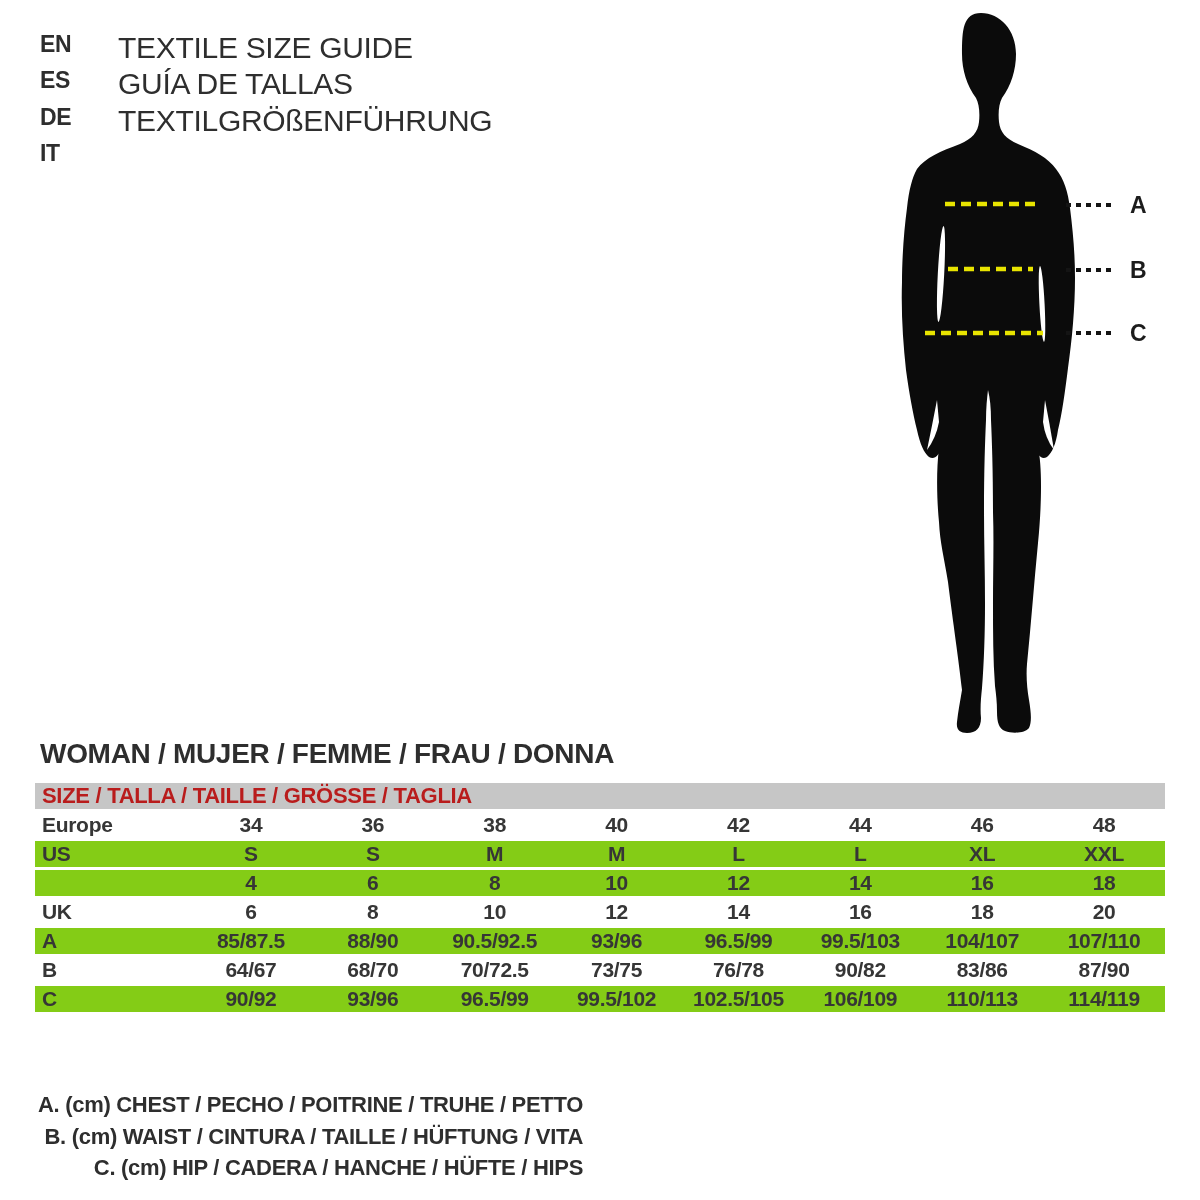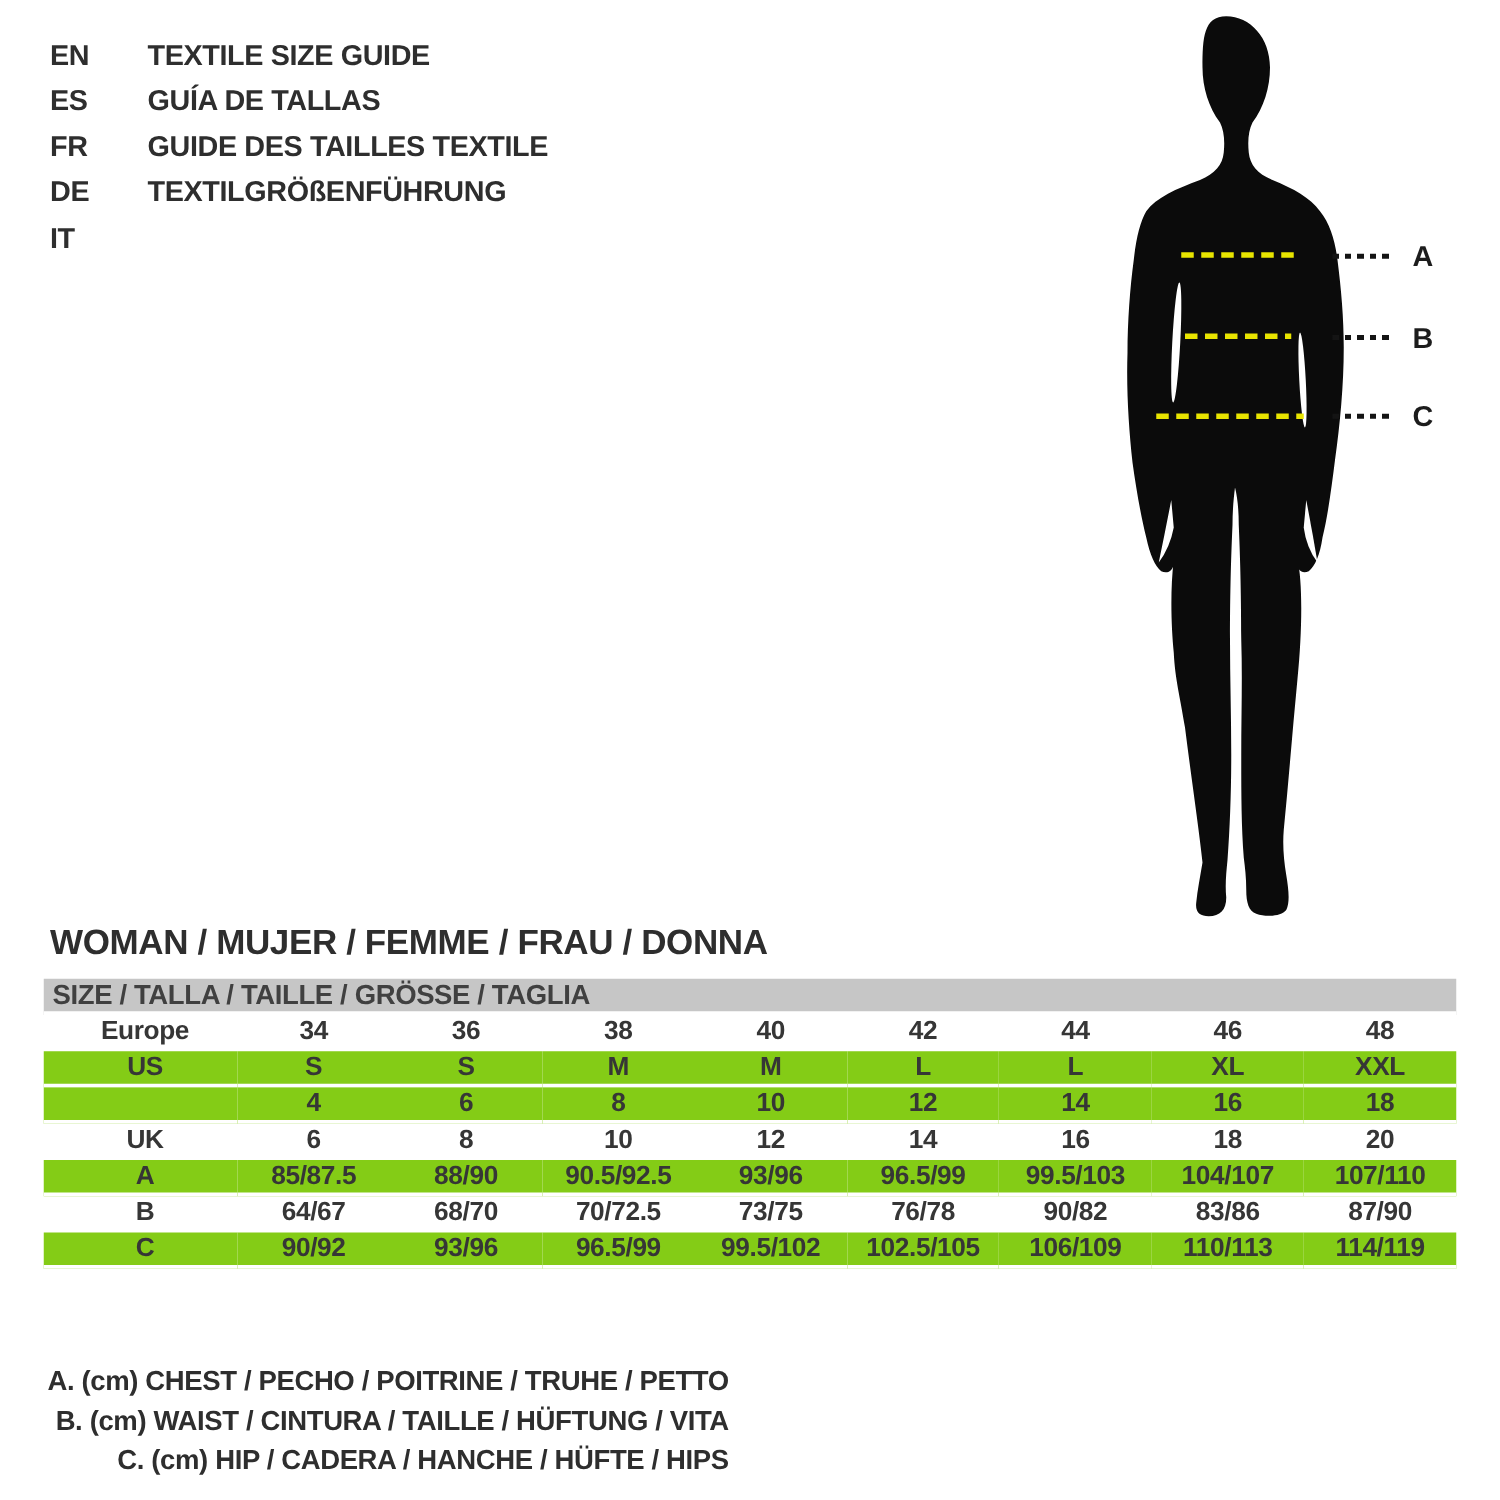--- a/index.html
+++ b/index.html
@@ -4,21 +4,21 @@
 <style>
   * { margin:0; padding:0; box-sizing:border-box; }
   html,body { width:1200px; height:1200px; background:#ffffff; overflow:hidden; }
   body { font-family:"Liberation Sans", sans-serif; color:#2e2e2e; position:relative; }
   .page { position:absolute; left:0; top:0; width:1200px; height:1200px; background:#fff; }
 
   
   .lang-block { position:absolute; left:40px; top:31px; }
   .lang-row { display:flex; height:36.4px; align-items:flex-start; }
   .lang-code { width:78px; font-size:23px; font-weight:bold; letter-spacing:-0.3px; }
-  .lang-label { font-size:23px; font-weight:bold; letter-spacing:-0.3px; white-space:nowrap; }
+  .lang-label { font-size:30px; font-weight:normal; letter-spacing:-0.3px; white-space:nowrap; }
 
   
   .silhouette { position:absolute; left:894px; top:12px; width:212px; height:722px; }
 
   
   .marker-line { position:absolute; left:1066px; width:48px; height:4px;
     background:repeating-linear-gradient(90deg,#141414 0 5px,transparent 5px 10px); }
   .m-a { top:203px; } .m-b { top:268px; } .m-c { top:331px; }
   .marker-label { position:absolute; left:1130px; font-size:23px; font-weight:bold; color:#1c1c1c; line-height:24px; }
   .l-a { top:193px; } .l-b { top:258px; } .l-c { top:321px; }
@@ -26,45 +26,41 @@
   
   .section-title { position:absolute; left:40px; top:738px; font-size:28px; font-weight:bold; letter-spacing:-0.3px; }
 
   
   .size-table { position:absolute; left:35px; top:783px; width:1130px;
     border-collapse:separate; border-spacing:0; table-layout:fixed; }
   .size-table td { font-size:21px; font-weight:bold; color:#363636; text-align:center;
     height:29px; border-bottom:3px solid #ffffff; padding:0; letter-spacing:-0.3px; vertical-align:middle; }
   .size-table col.labelcol { width:155px; }
   .size-table .header-row td { background:#c6c6c6; text-align:left; padding-left:7px;
-    font-size:22px; color:#404040; height:26px; }
-  .size-table td.rowlabel { text-align:center; padding-left:7px; }
+    font-size:22px; color:#b91c1c; height:26px; }
+  .size-table td.rowlabel { text-align:left; padding-left:7px; }
   .size-table tr.shaded td { background:#84cc16; }
 
   
   .legend { position:absolute; left:38px; top:1089px; }
   .legend-line { font-size:22px; font-weight:bold; line-height:31.5px; letter-spacing:-0.3px; white-space:nowrap;text-align:right; }
 </style>
 </head>
 <body>
 
 <div class="page">
 
   <section class="lang-block">
     <div class="lang-row">
       <span class="lang-code">EN</span>
       <span class="lang-label">TEXTILE SIZE GUIDE</span>
     </div>
     <div class="lang-row">
       <span class="lang-code">ES</span>
       <span class="lang-label">GUÍA DE TALLAS</span>
-    </div>
-    <div class="lang-row">
-      <span class="lang-code">FR</span>
-      <span class="lang-label">GUIDE DES TAILLES TEXTILE</span>
     </div>
     <div class="lang-row">
       <span class="lang-code">DE</span>
       <span class="lang-label">TEXTILGRÖßENFÜHRUNG</span>
     </div>
     <div class="lang-row">
       <span class="lang-code">IT</span>
     </div>
   </section>
 

